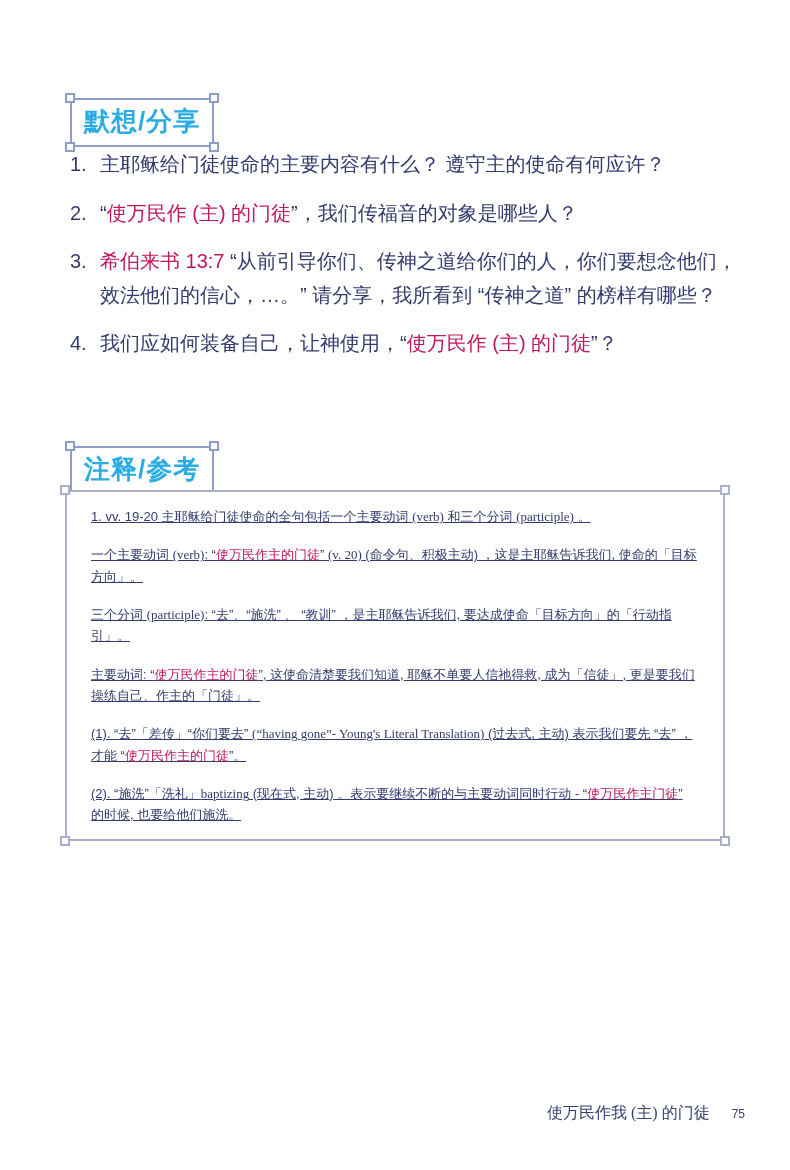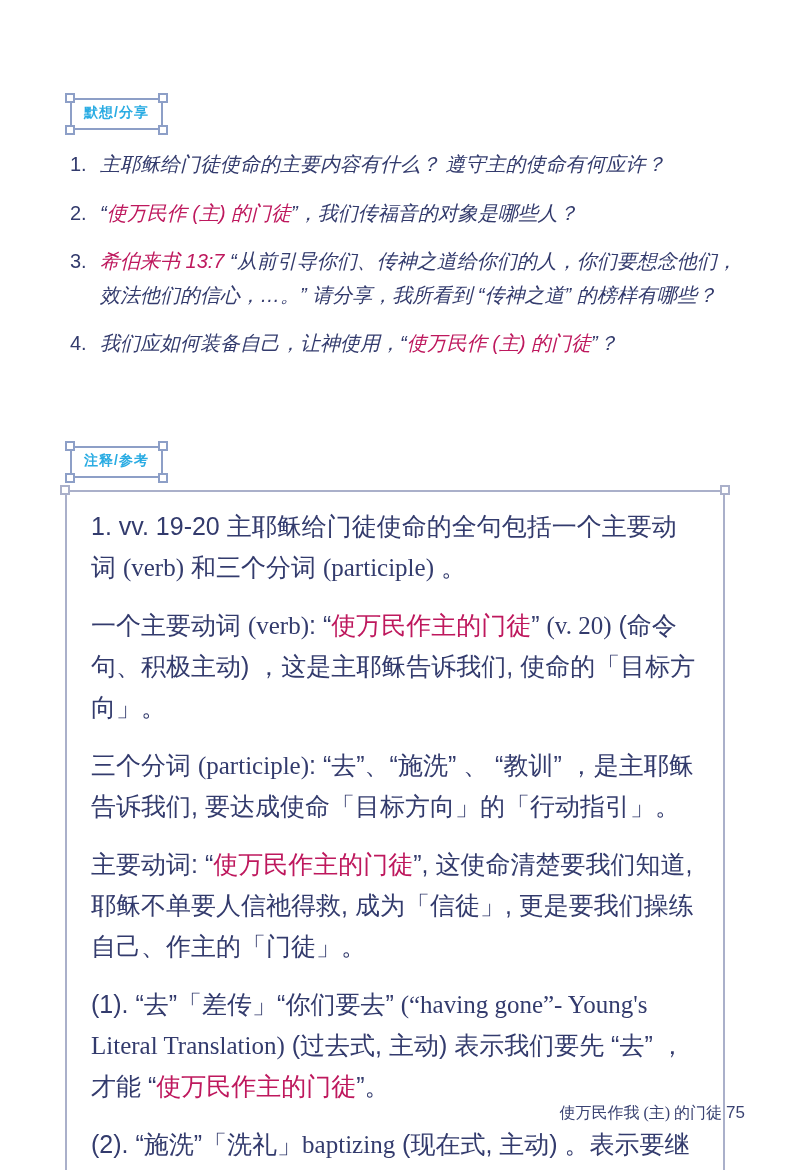--- a/index.html
+++ b/index.html
@@ -10,73 +10,74 @@
     font-family:"Liberation Sans","DejaVu Sans",sans-serif;
     overflow:hidden;
   }
   
   .badge{
     position:absolute;
     display:inline-block;
     border:2px solid #8d9fc7;
     padding:4px 12px 6px 12px;
     color:#2aace3;
-    font-size:14px;
+    font-size:26px;
     font-weight:bold;
     letter-spacing:1px;
     background:#ffffff;
   }
   .corner{
     position:absolute;width:6px;height:6px;
     border:2px solid #8d9fc7;background:#ffffff;
   }
   .corner.tl{top:-7px;left:-7px;}
   .corner.tr{top:-7px;right:-7px;}
   .corner.bl{bottom:-7px;left:-7px;}
   .corner.br{bottom:-7px;right:-7px;}
 
   
   .qlist{
     position:absolute;left:70px;top:148px;width:670px;
     color:#333b6d;font-size:20px;line-height:1.68;
   }
   .qitem{display:flex;margin-bottom:15px;}
   .qnum{flex:0 0 30px;color:#333b6d;}
-  .qtext{flex:1;width:630px;font-style:italic;}
+  .qtext{flex:1;width:630px;}
 
   
   .notes-box{
     position:absolute;left:65px;top:490px;width:660px;
     border:2px solid #aab0ca;
     box-sizing:border-box;
     padding:14px 24px 10px 24px;
     background:#ffffff;
   }
   .notes-box .corner{border-color:#aab0ca;}
   .npara{
-    color:#333b6d;font-size:25px;line-height:1.64;
+    color:#333b6d;font-size:13px;line-height:1.64;
     margin:0 0 17px 0;
+    text-decoration:underline;
   }
   .npara:last-child{margin-bottom:4px;}
 
   
   .red{color:#be185d;}
   .lat{font-family:"Liberation Serif","DejaVu Serif",serif;}
 
   
   .footer{
     position:absolute;right:45px;top:1103px;
     color:#3a4272;
     font-family:"Liberation Serif","DejaVu Serif",serif;
     font-size:16px;
-    display:flex;align-items:baseline;gap:4px;
+    display:flex;align-items:baseline;gap:22px;
   }
   .pagenum{
     font-family:"Liberation Sans","DejaVu Sans",sans-serif;
-    font-size:17px;
+    font-size:12px;
   }
 </style>
 </head>
 <body>
 
 <div class="page">
 
   <div class="badge" style="left:70px;top:98px;">
     <span class="corner tl"></span>
     <span class="corner tr"></span>

